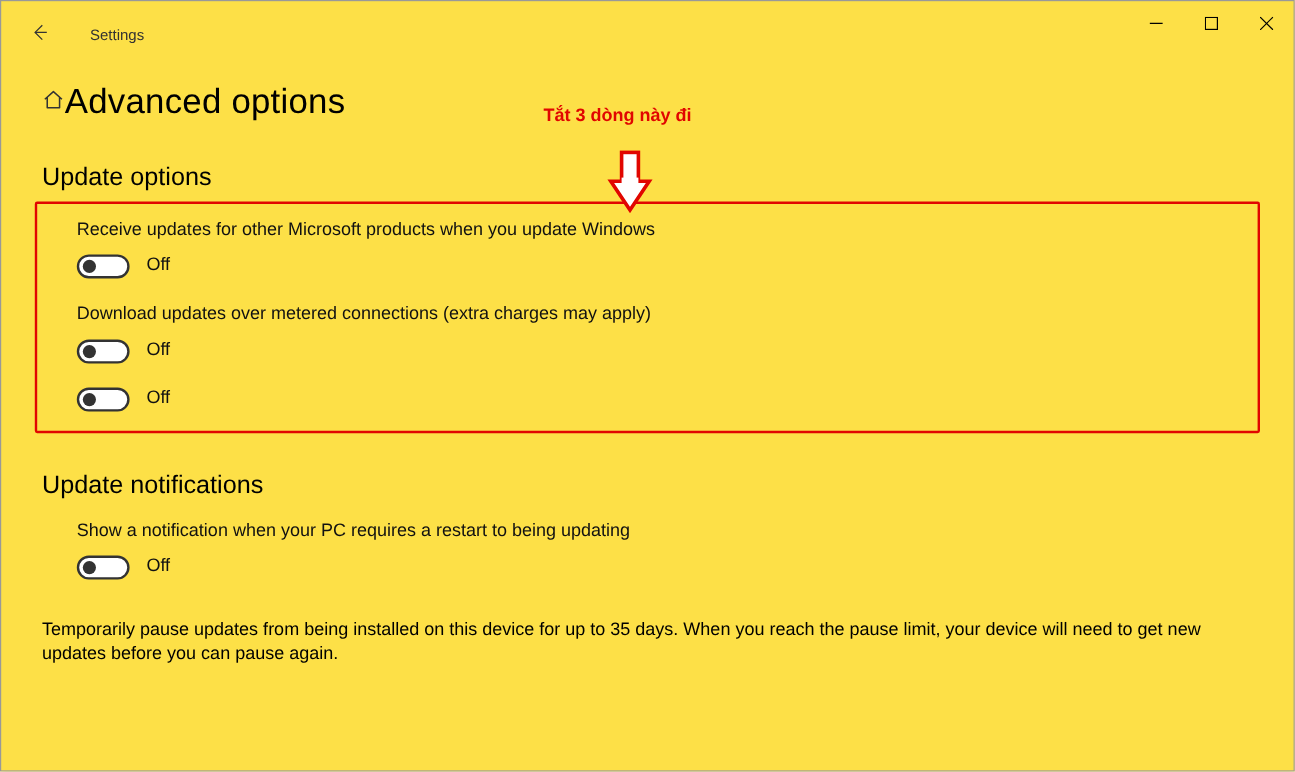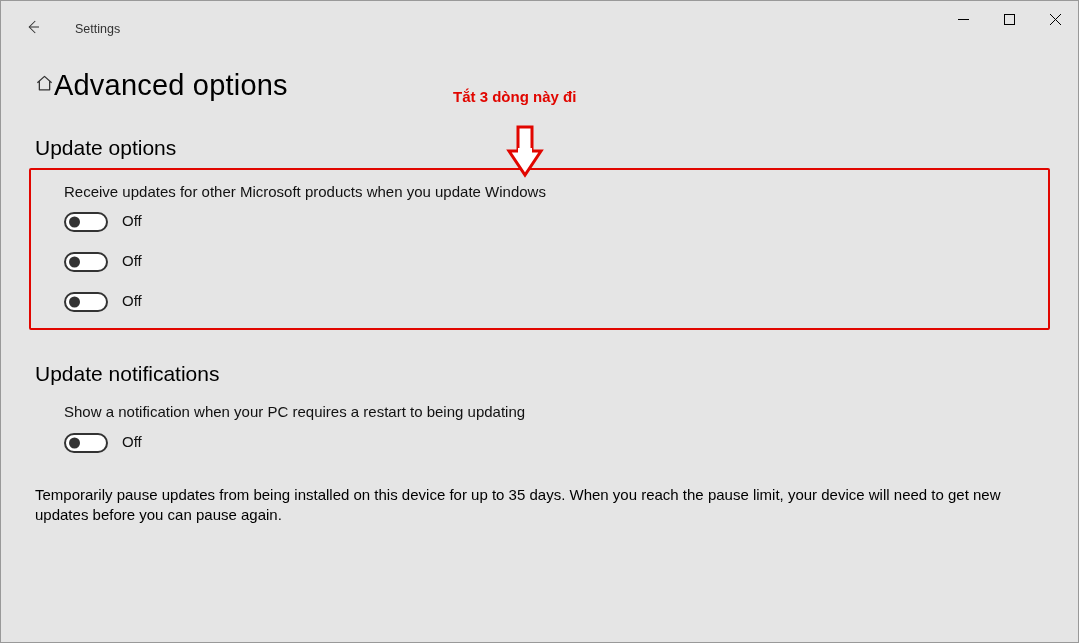--- a/index.html
+++ b/index.html
@@ -1,17 +1,17 @@
 <!DOCTYPE html>
 <html><head>
 <meta charset="utf-8">
 <style>
   * { box-sizing: border-box; margin: 0; padding: 0; }
   html, body { width: 1079px; height: 643px; font-family: "Segoe UI", Arial, sans-serif; background: #fff; color: #000; overflow: hidden; }
-  .window { position: relative; width: 1079px; height: 643px; border: 1px solid #999; background: #e5e5e5; box-shadow: 0 2px 6px rgba(0,0,0,.35); }
+  .window { position: relative; width: 1079px; height: 643px; border: 1px solid #999; background: #fde047; box-shadow: 0 2px 6px rgba(0,0,0,.35); }
   
   .titlebar { position: relative; height: 38px; display: flex; align-items: center; }
   .back-btn { position: absolute; left: 18px; top: 12px; width: 28px; height: 28px; display: flex; align-items: center; justify-content: center; cursor: default; }
   .back-btn svg { width: 18px; height: 18px; }
   .app-title { position: absolute; left: 74px; top: 21px; font-size: 12.5px; color: #323232; }
   .win-controls { position: absolute; right: 0; top: 0; display: flex; }
   .win-btn { width: 46px; height: 36px; display: flex; align-items: center; justify-content: center; }
   .win-btn svg { width: 11px; height: 11px; }
   
   .content { padding: 30px 34px 0 34px; }
@@ -85,20 +85,21 @@
 
         <div class="opt">
           <div class="label">Receive updates for other Microsoft products when you update Windows</div>
           <div class="toggle-row">
             <div class="toggle"></div>
             <span class="toggle-state">Off</span>
           </div>
         </div>
 
         <div class="opt">
+          <div class="label">Download updates over metered connections (extra charges may apply)</div>
           <div class="toggle-row">
             <div class="toggle"></div>
             <span class="toggle-state">Off</span>
           </div>
         </div>
 
         <div class="opt" style="margin-bottom:6px">
           <div class="toggle-row">
             <div class="toggle"></div>
             <span class="toggle-state">Off</span>

